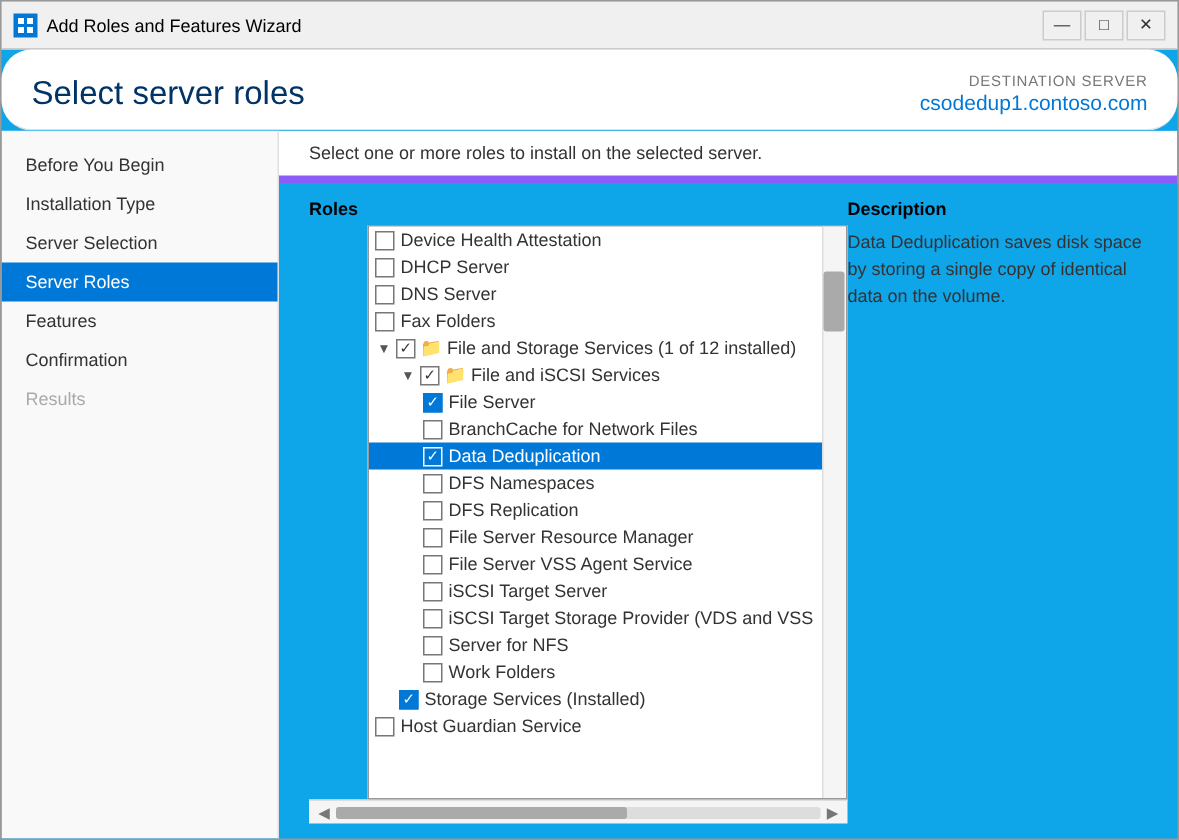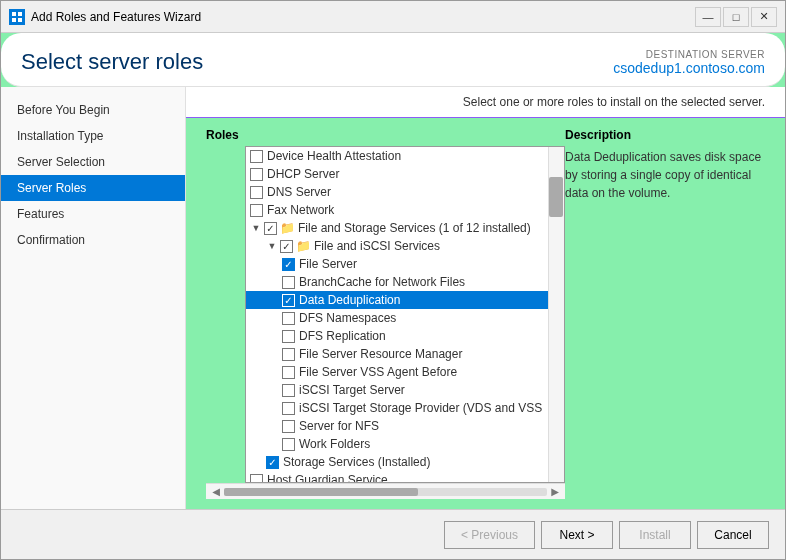--- a/index.html
+++ b/index.html
@@ -7,21 +7,21 @@
       font-family: 'Segoe UI', Tahoma, Geneva, Verdana, sans-serif;
       font-size: 12px;
       background: #f0f0f0;
       width: 786px;
       height: 560px;
       overflow: hidden;
     }
     .window {
       width: 786px;
       height: 560px;
-      background: #86efac;
+      background: #0ea5e9;
       border: 1px solid #999;
       display: flex;
       flex-direction: column;
     }
     .title-bar {
       background: #f0f0f0;
       border-bottom: 1px solid #ccc;
       display: flex;
       align-items: center;
       padding: 6px 8px;
@@ -117,23 +117,23 @@
     }
     .main-content {
       flex: 1;
       display: flex;
       flex-direction: column;
       overflow: hidden;
     }
     .top-bar {
       background: #fff;
       padding: 8px 20px;
-      border-bottom: 1px solid #8b5cf6;
-      display: flex;
-      justify-content: flex-end;
+      border-bottom: 5px solid #8b5cf6;
+      display: flex;
+      justify-content: flex-start;
       align-items: center;
     }
     .content-body {
       display: flex;
       flex: 1;
       overflow: hidden;
       padding: 10px 20px 10px 20px;
     }
     .roles-panel {
       flex: 1;
@@ -338,20 +338,21 @@
 
   <div class="main-layout">
 
     <div class="sidebar">
       <div class="sidebar-item">Before You Begin</div>
       <div class="sidebar-item">Installation Type</div>
       <div class="sidebar-item">Server Selection</div>
       <div class="sidebar-item active">Server Roles</div>
       <div class="sidebar-item">Features</div>
       <div class="sidebar-item">Confirmation</div>
+      <div class="sidebar-item disabled">Results</div>
     </div>
 
     <div class="main-content">
       <div class="top-bar">
         <span class="instruction-text">Select one or more roles to install on the selected server.</span>
       </div>
 
       <div class="content-body">
 
         <div class="roles-panel">
@@ -370,21 +371,21 @@
                   <span>DHCP Server</span>
                 </li>
 
                 <li class="role-item indent-0">
                   <span class="check-box"></span>
                   <span>DNS Server</span>
                 </li>
 
                 <li class="role-item indent-0">
                   <span class="check-box"></span>
-                  <span>Fax Network</span>
+                  <span>Fax Folders</span>
                 </li>
 
                 <li class="role-item indent-0">
                   <span class="expand-icon">▼</span>
                   <span class="check-box checked"></span>
                   <span class="folder-icon">📁</span>
                   <span>File and Storage Services (1 of 12 installed)</span>
                 </li>
 
                 <li class="role-item indent-1">
@@ -419,21 +420,21 @@
                   <span>DFS Replication</span>
                 </li>
 
                 <li class="role-item indent-2">
                   <span class="check-box"></span>
                   <span>File Server Resource Manager</span>
                 </li>
 
                 <li class="role-item indent-2">
                   <span class="check-box"></span>
-                  <span>File Server VSS Agent Before</span>
+                  <span>File Server VSS Agent Service</span>
                 </li>
 
                 <li class="role-item indent-2">
                   <span class="check-box"></span>
                   <span>iSCSI Target Server</span>
                 </li>
 
                 <li class="role-item indent-2">
                   <span class="check-box"></span>
                   <span>iSCSI Target Storage Provider (VDS and VSS</span>
@@ -477,19 +478,13 @@
         </div>
 
         <div class="description-panel">
           <div class="description-header">Description</div>
           <div class="description-text">Data Deduplication saves disk space by storing a single copy of identical data on the volume.</div>
         </div>
       </div>
     </div>
   </div>
 
-  <div class="footer">
-    <button class="btn disabled">&lt; Previous</button>
-    <button class="btn">Next &gt;</button>
-    <button class="btn disabled">Install</button>
-    <button class="btn">Cancel</button>
-  </div>
 </div>
 
 </body></html>

